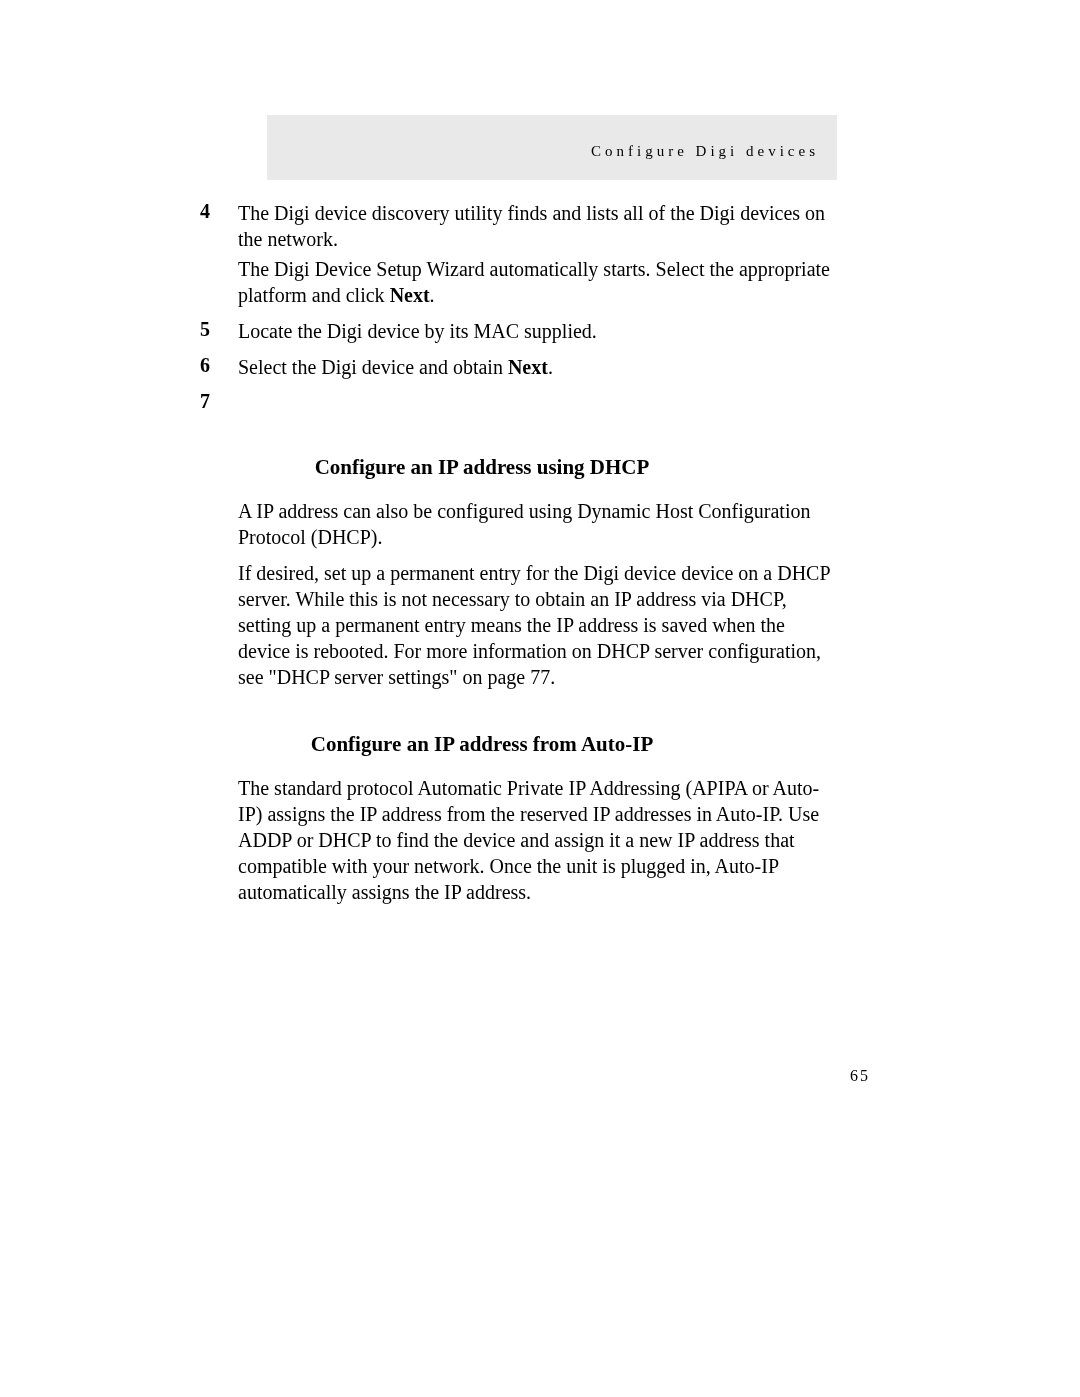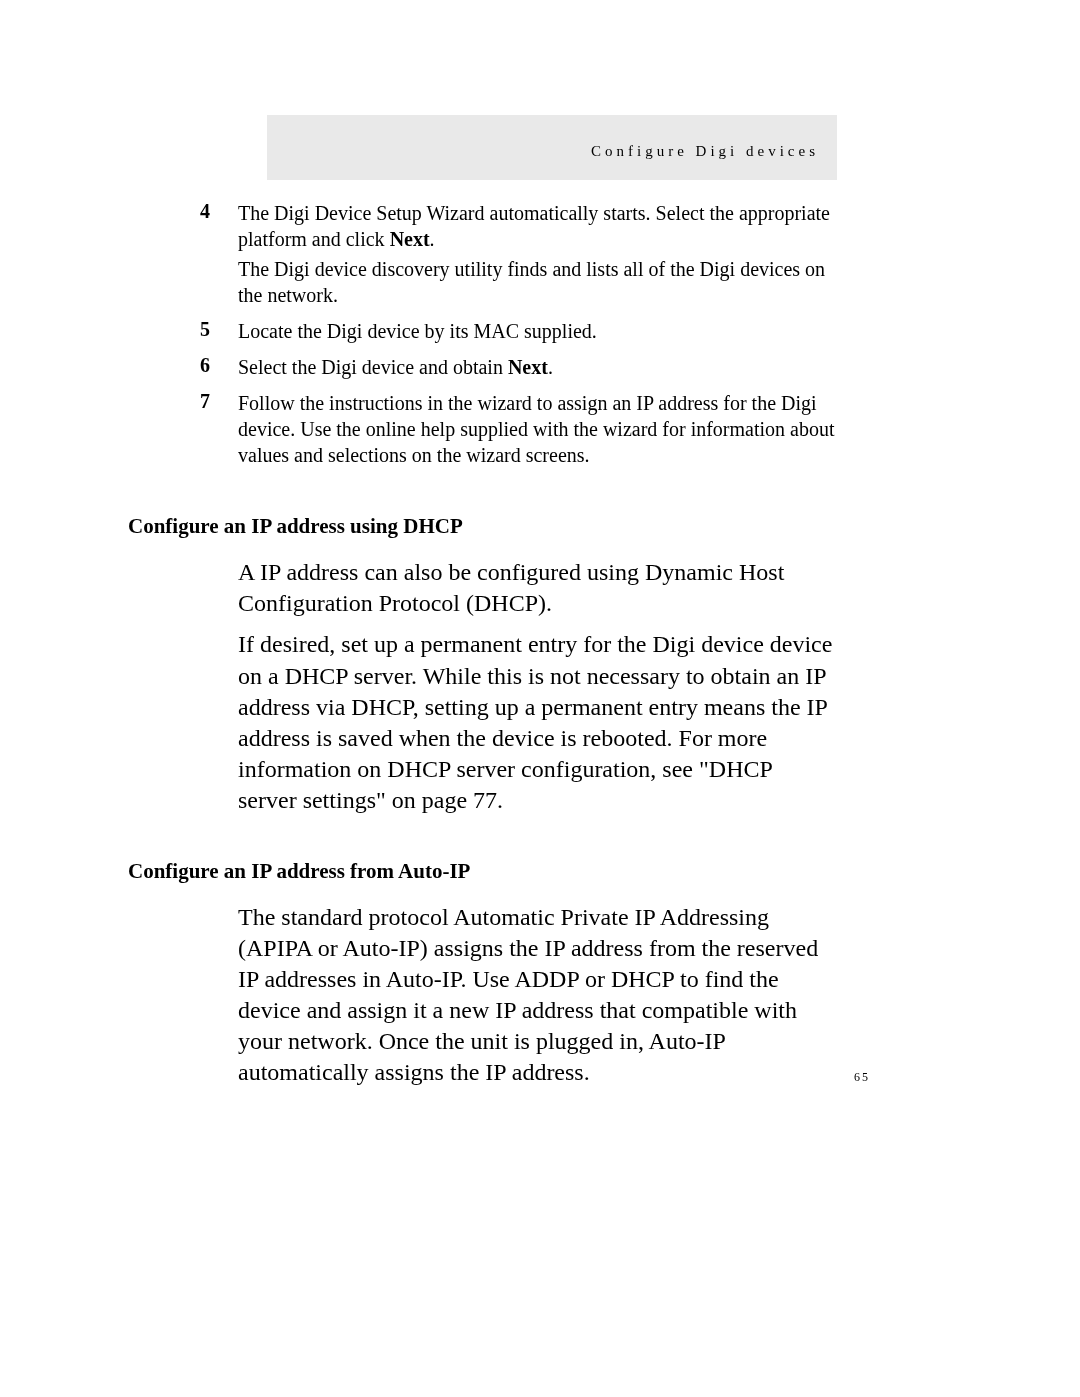--- a/index.html
+++ b/index.html
@@ -60,56 +60,57 @@
     margin: 0 0 4px 0;
   }
   .step-body .bold {
     font-weight: bold;
   }
   .section-heading {
     font-weight: bold;
     font-size: 21px;
     margin-top: 42px;
     margin-bottom: 18px;
+    text-align: center;
   }
   .section-body {
     margin-left: 110px;
-    font-size: 24px;
+    font-size: 20px;
     line-height: 1.3;
   }
   .section-body p {
     margin: 0 0 10px 0;
   }
   .page-number {
     position: absolute;
     bottom: 312px;
     right: 244px;
-    font-size: 12px;
+    font-size: 16px;
     letter-spacing: 2px;
   }
 </style>
 </head>
 <body>
 
 <div class="page">
 
   <div class="header-band">
     <span>Configure Digi devices</span>
   </div>
 
   <div class="content">
 
     <div class="step">
       <div class="step-num">4</div>
       <div class="step-body">
         <p>
-          <span>The Digi Device Setup Wizard automatically starts. Select the appropriate platform and click </span><span class="bold">Next</span><span>.</span>
+          <span>The Digi device discovery utility finds and lists all of the Digi devices on the network.</span>
         </p>
         <p>
-          <span>The Digi device discovery utility finds and lists all of the Digi devices on the network.</span>
+          <span>The Digi Device Setup Wizard automatically starts. Select the appropriate platform and click </span><span class="bold">Next</span><span>.</span>
         </p>
       </div>
     </div>
 
     <div class="step">
       <div class="step-num">5</div>
       <div class="step-body">
         <p>
           <span>Locate the Digi device by its MAC supplied.</span>
         </p>
@@ -120,25 +121,20 @@
       <div class="step-num">6</div>
       <div class="step-body">
         <p>
           <span>Select the Digi device and obtain </span><span class="bold">Next</span><span>.</span>
         </p>
       </div>
     </div>
 
     <div class="step">
       <div class="step-num">7</div>
-      <div class="step-body">
-        <p>
-          <span>Follow the instructions in the wizard to assign an IP address for the Digi device. Use the online help supplied with the wizard for information about values and selections on the wizard screens.</span>
-        </p>
-      </div>
     </div>
 
     <div class="section-heading">Configure an IP address using DHCP</div>
     <div class="section-body">
       <p>A IP address can also be configured using Dynamic Host Configuration Protocol (DHCP).</p>
       <p>If desired, set up a permanent entry for the Digi device device on a DHCP server. While this is not necessary to obtain an IP address via DHCP, setting up a permanent entry means the IP address is saved when the device is rebooted. For more information on DHCP server configuration, see "DHCP server settings" on page 77.</p>
     </div>
 
     <div class="section-heading">Configure an IP address from Auto-IP</div>
     <div class="section-body">

